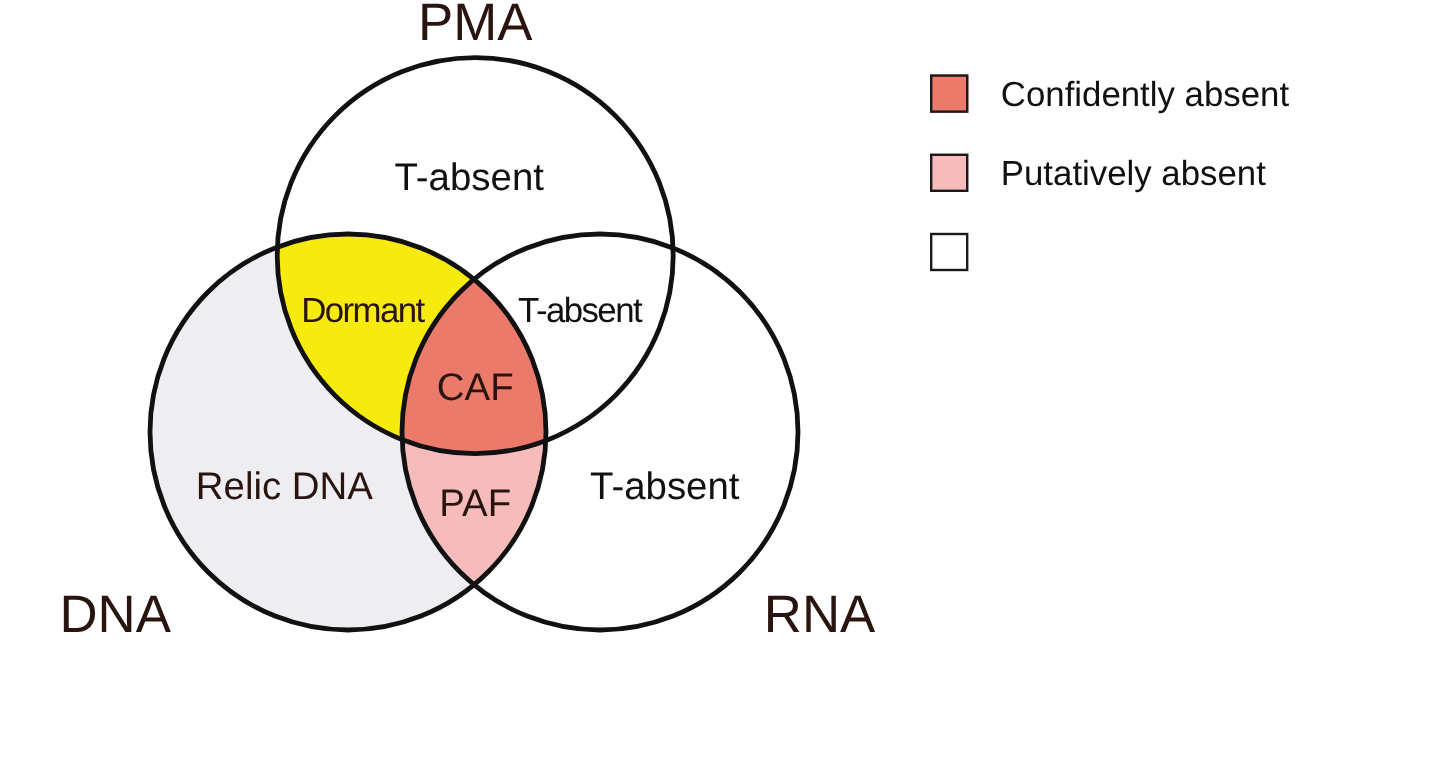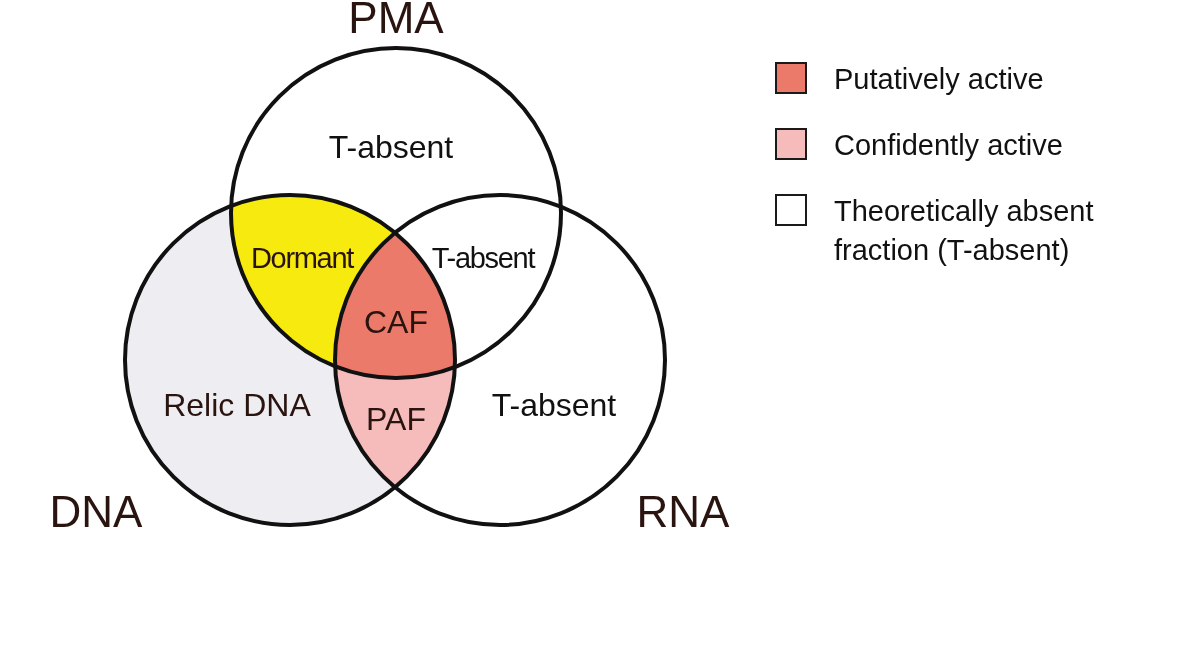--- a/index.html
+++ b/index.html
@@ -63,29 +63,25 @@
   <text class="region-label" id="lbl-all_three" x="396" y="333" text-anchor="middle" fill="#2a1410">CAF</text>
   <text class="region-label" id="lbl-dna_only" x="237" y="416" text-anchor="middle" fill="#2a1410">Relic DNA</text>
   <text class="region-label" id="lbl-dna_rna" x="396" y="430" text-anchor="middle" fill="#2a1410">PAF</text>
   <text class="region-label" id="lbl-rna_only" x="554" y="416" text-anchor="middle" fill="#111111">T-absent</text>
 </svg>
 
 <div class="legend">
   <div class="legend-item">
     <div class="swatch" style="background: rgb(236, 122, 107);"></div>
     <div class="legend-text">
-      <div>Putatively active</div>
+      <div>Confidently absent</div>
     </div>
   </div>
   <div class="legend-item">
     <div class="swatch" style="background: rgb(245, 188, 187);"></div>
     <div class="legend-text">
-      <div>Confidently active</div>
+      <div>Putatively absent</div>
     </div>
   </div>
   <div class="legend-item">
     <div class="swatch" style="background: rgb(255, 255, 255);"></div>
-    <div class="legend-text">
-      <div>Theoretically absent</div>
-      <div>fraction (T-absent)</div>
-    </div>
   </div>
 </div>
 
 </body></html>

